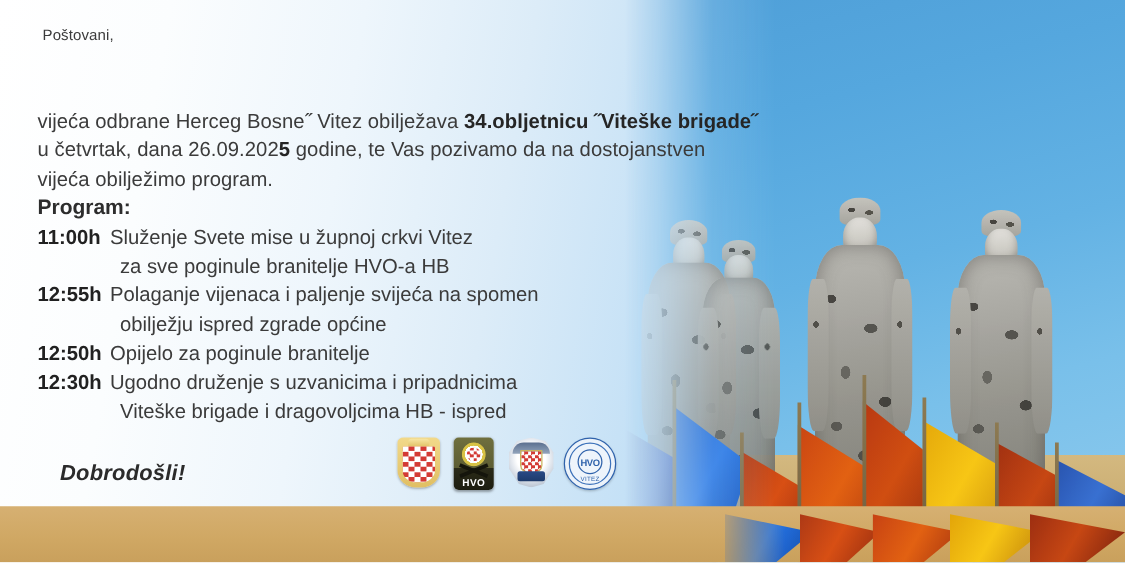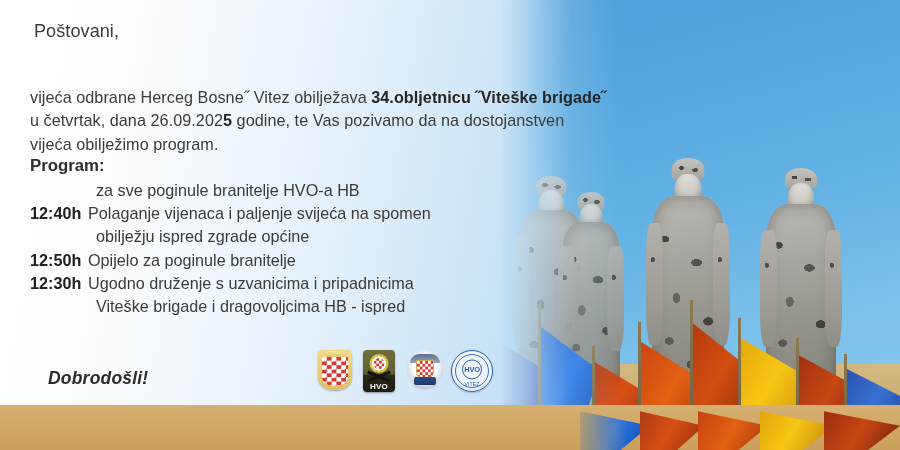--- a/index.html
+++ b/index.html
@@ -90,21 +90,21 @@
   }
   .pole{
     position:absolute;bottom:0;width:3px;height:100%;
     background:linear-gradient(180deg,#8d7a52,#6c5c3d);
   }
 
   
   .text-col{position:absolute;left:0;top:0;width:640px;height:450px;}
   .greeting{
     position:absolute;left:34px;top:21px;
-    font-size:18px;color:#3b3b3b;letter-spacing:.1px;
+    font-size:12px;color:#3b3b3b;letter-spacing:.1px;
   }
   .intro{
     position:absolute;left:30px;top:62px;width:600px;
     font-size:16.2px;line-height:23.6px;color:#3b3b3b;letter-spacing:.05px;
   }
   .intro b{font-weight:700;color:#252525;}
   .prog-title{
     position:absolute;left:30px;top:156px;
     font-size:16.8px;font-weight:700;color:#2d2d2d;
   }
@@ -325,24 +325,27 @@
     <div class="intro">
       <br>
       <span>vijeća odbrane Herceg Bosne˝ Vitez obilježava </span><b>34.obljetnicu ˝Viteške brigade˝</b><br>
       <span>u četvrtak, dana 26.09.202</span><b>5</b><span> godine, te Vas pozivamo da na dostojanstven</span><br>
       <span>vijeća obilježimo program.</span>
     </div>
 
     <div class="prog-title">Program:</div>
 
     <div class="prog">
+      <span class="row">
+        <span class="t">11:00h</span><span>Služenje Svete mise u župnoj crkvi Vitez</span>
+      </span>
       <span class="cont">za sve poginule branitelje HVO-a HB</span>
 
       <span class="row">
-        <span class="t">12:40h</span><span>Polaganje vijenaca i paljenje svijeća na spomen</span>
+        <span class="t">12:55h</span><span>Polaganje vijenaca i paljenje svijeća na spomen</span>
       </span>
       <span class="cont">obilježju ispred zgrade općine</span>
 
       <span class="row">
         <span class="t">12:50h</span><span>Opijelo za poginule branitelje</span>
       </span>
 
       <span class="row">
         <span class="t">12:30h</span><span>Ugodno druženje s uzvanicima i pripadnicima</span>
       </span>

